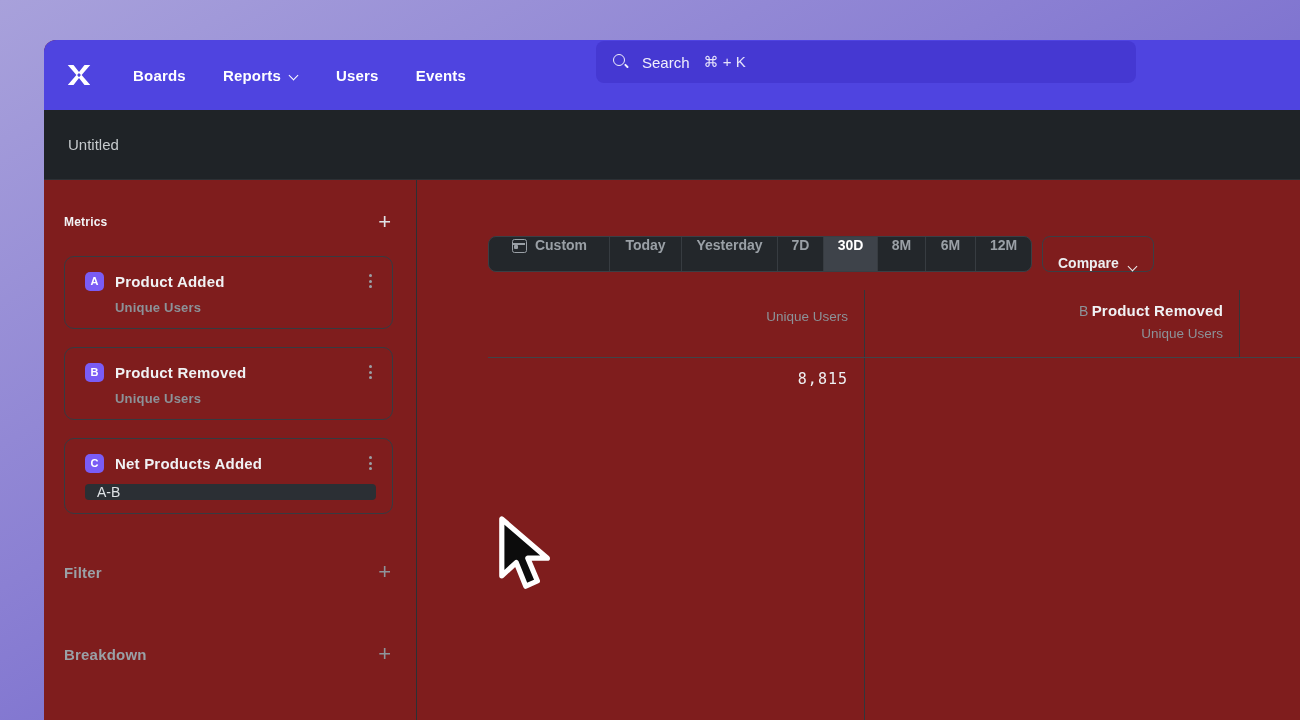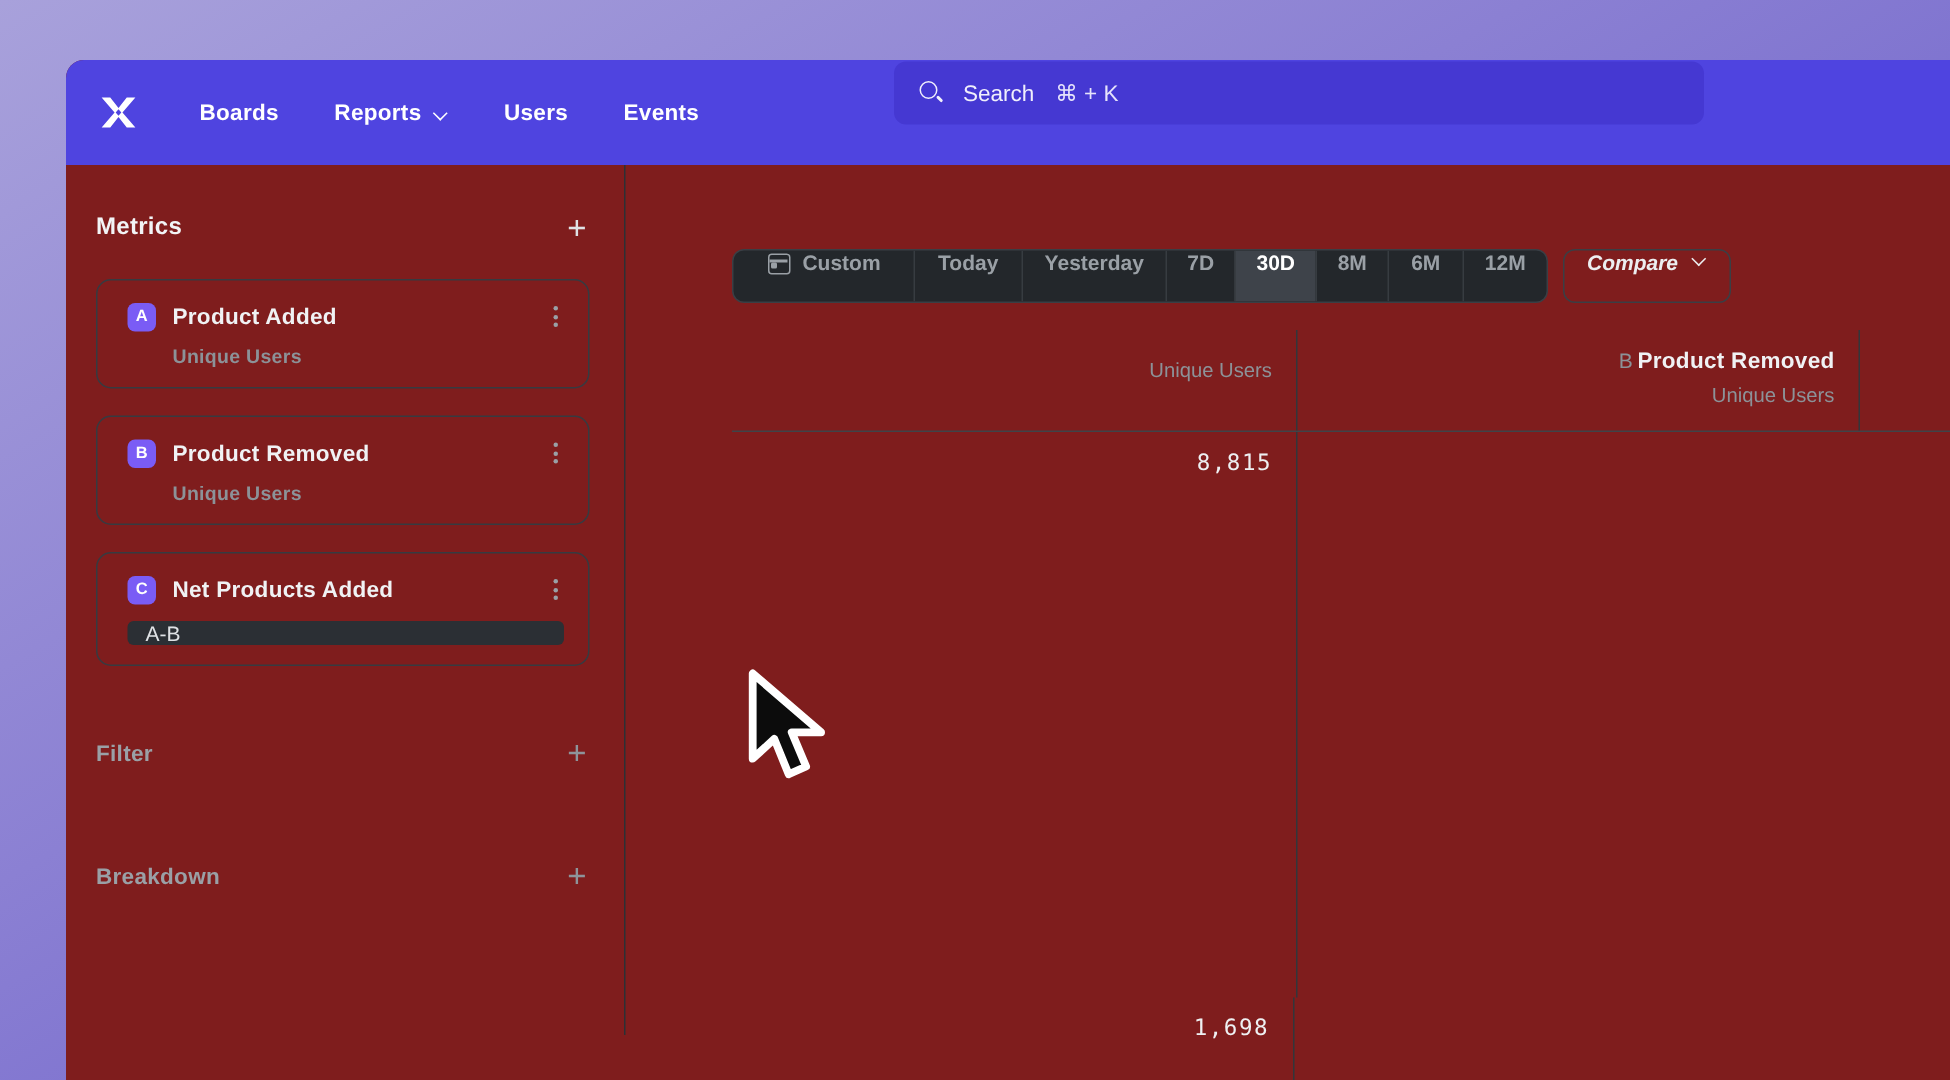--- a/index.html
+++ b/index.html
@@ -51,21 +51,21 @@
     border-bottom:1px solid #2c3035; background:#1f2327;
   }
   .doc-title { color:#c6cacd; font-size:15px; }
   
   .body { display:flex; height:580px; }
   .sidebar {
     width:373px; flex:0 0 373px; border-right:1px solid #2c3035;
     padding:30px 23px 0 20px;
   }
   .metrics-head { display:flex; align-items:center; justify-content:space-between; height:24px; margin-bottom:22px; }
-  .metrics-label { color:#f2f4f6; font-size:16px; font-weight:700; letter-spacing:.2px; }
+  .metrics-label { color:#f2f4f6; font-size:12px; font-weight:700; letter-spacing:.2px; }
   .plus-btn {
     color:#dfe2e5; font-size:22px; font-weight:300; line-height:20px;
     background:none; border:none; cursor:pointer; padding:0 2px;
     font-family:"Liberation Sans","DejaVu Sans",sans-serif;
   }
   .plus-dim { color:#8e949a; }
   .metric-card {
     border:1px solid #363b41; border-radius:10px; padding:14px 16px 13px 20px;
     margin-bottom:18px; cursor:pointer;
   }
@@ -107,23 +107,22 @@
     border:1.5px solid #9aa0a6; border-radius:2.5px;
   }
   .cal-icon::after {
     content:""; position:absolute; left:3.5px; top:8px; width:4px; height:3.5px;
     background:#9aa0a6; border-radius:1px;
   }
   .cal-line { position:absolute; left:2px; top:6px; width:12px; height:1.5px; background:#9aa0a6; }
   .compare-btn {
     margin-left:10px; height:36px; border:1px solid #3a3f45; border-radius:8px;
     background:transparent; color:#eceef0; font-size:14px; font-weight:600;
-    display:flex; align-items:flex-start; gap:9px; padding:0 15px; cursor:pointer;
+    display:flex; align-items:flex-end; gap:9px; padding:0 15px; cursor:pointer;
     font-family:"Liberation Sans","DejaVu Sans",sans-serif;
-    font-style:italic;
   }
   
   .table { margin-top:18px; width:812px; }
   .trow { display:flex; }
   .thead-row { border-bottom:1px solid #3f4449; }
   .tbody-row { border-bottom:1px solid #2b2f33;flex-direction:column; }
   .cell { padding-right:16px; text-align:right; }
   .c1 { width:377px; flex:0 0 377px; }
   .c2 { width:375px; flex:0 0 375px; }
   .c3 { flex:1; padding-right:0; }
@@ -157,20 +156,23 @@
     <span class="nav-link">Users</span>
     <span class="nav-link">Events</span>
 
     <div class="searchbar">
       <span class="search-icon"></span>
       <span class="search-text">Search</span>
       <span class="search-shortcut">⌘ + K</span>
     </div>
   </div>
 
+  <div class="doc-header">
+    <span class="doc-title">Untitled</span>
+  </div>
 
   <div class="body">
 
     <div class="sidebar">
       <div class="metrics-head">
         <span class="metrics-label">Metrics</span>
         <button class="plus-btn">+</button>
       </div>
 
       <div class="metric-card">

